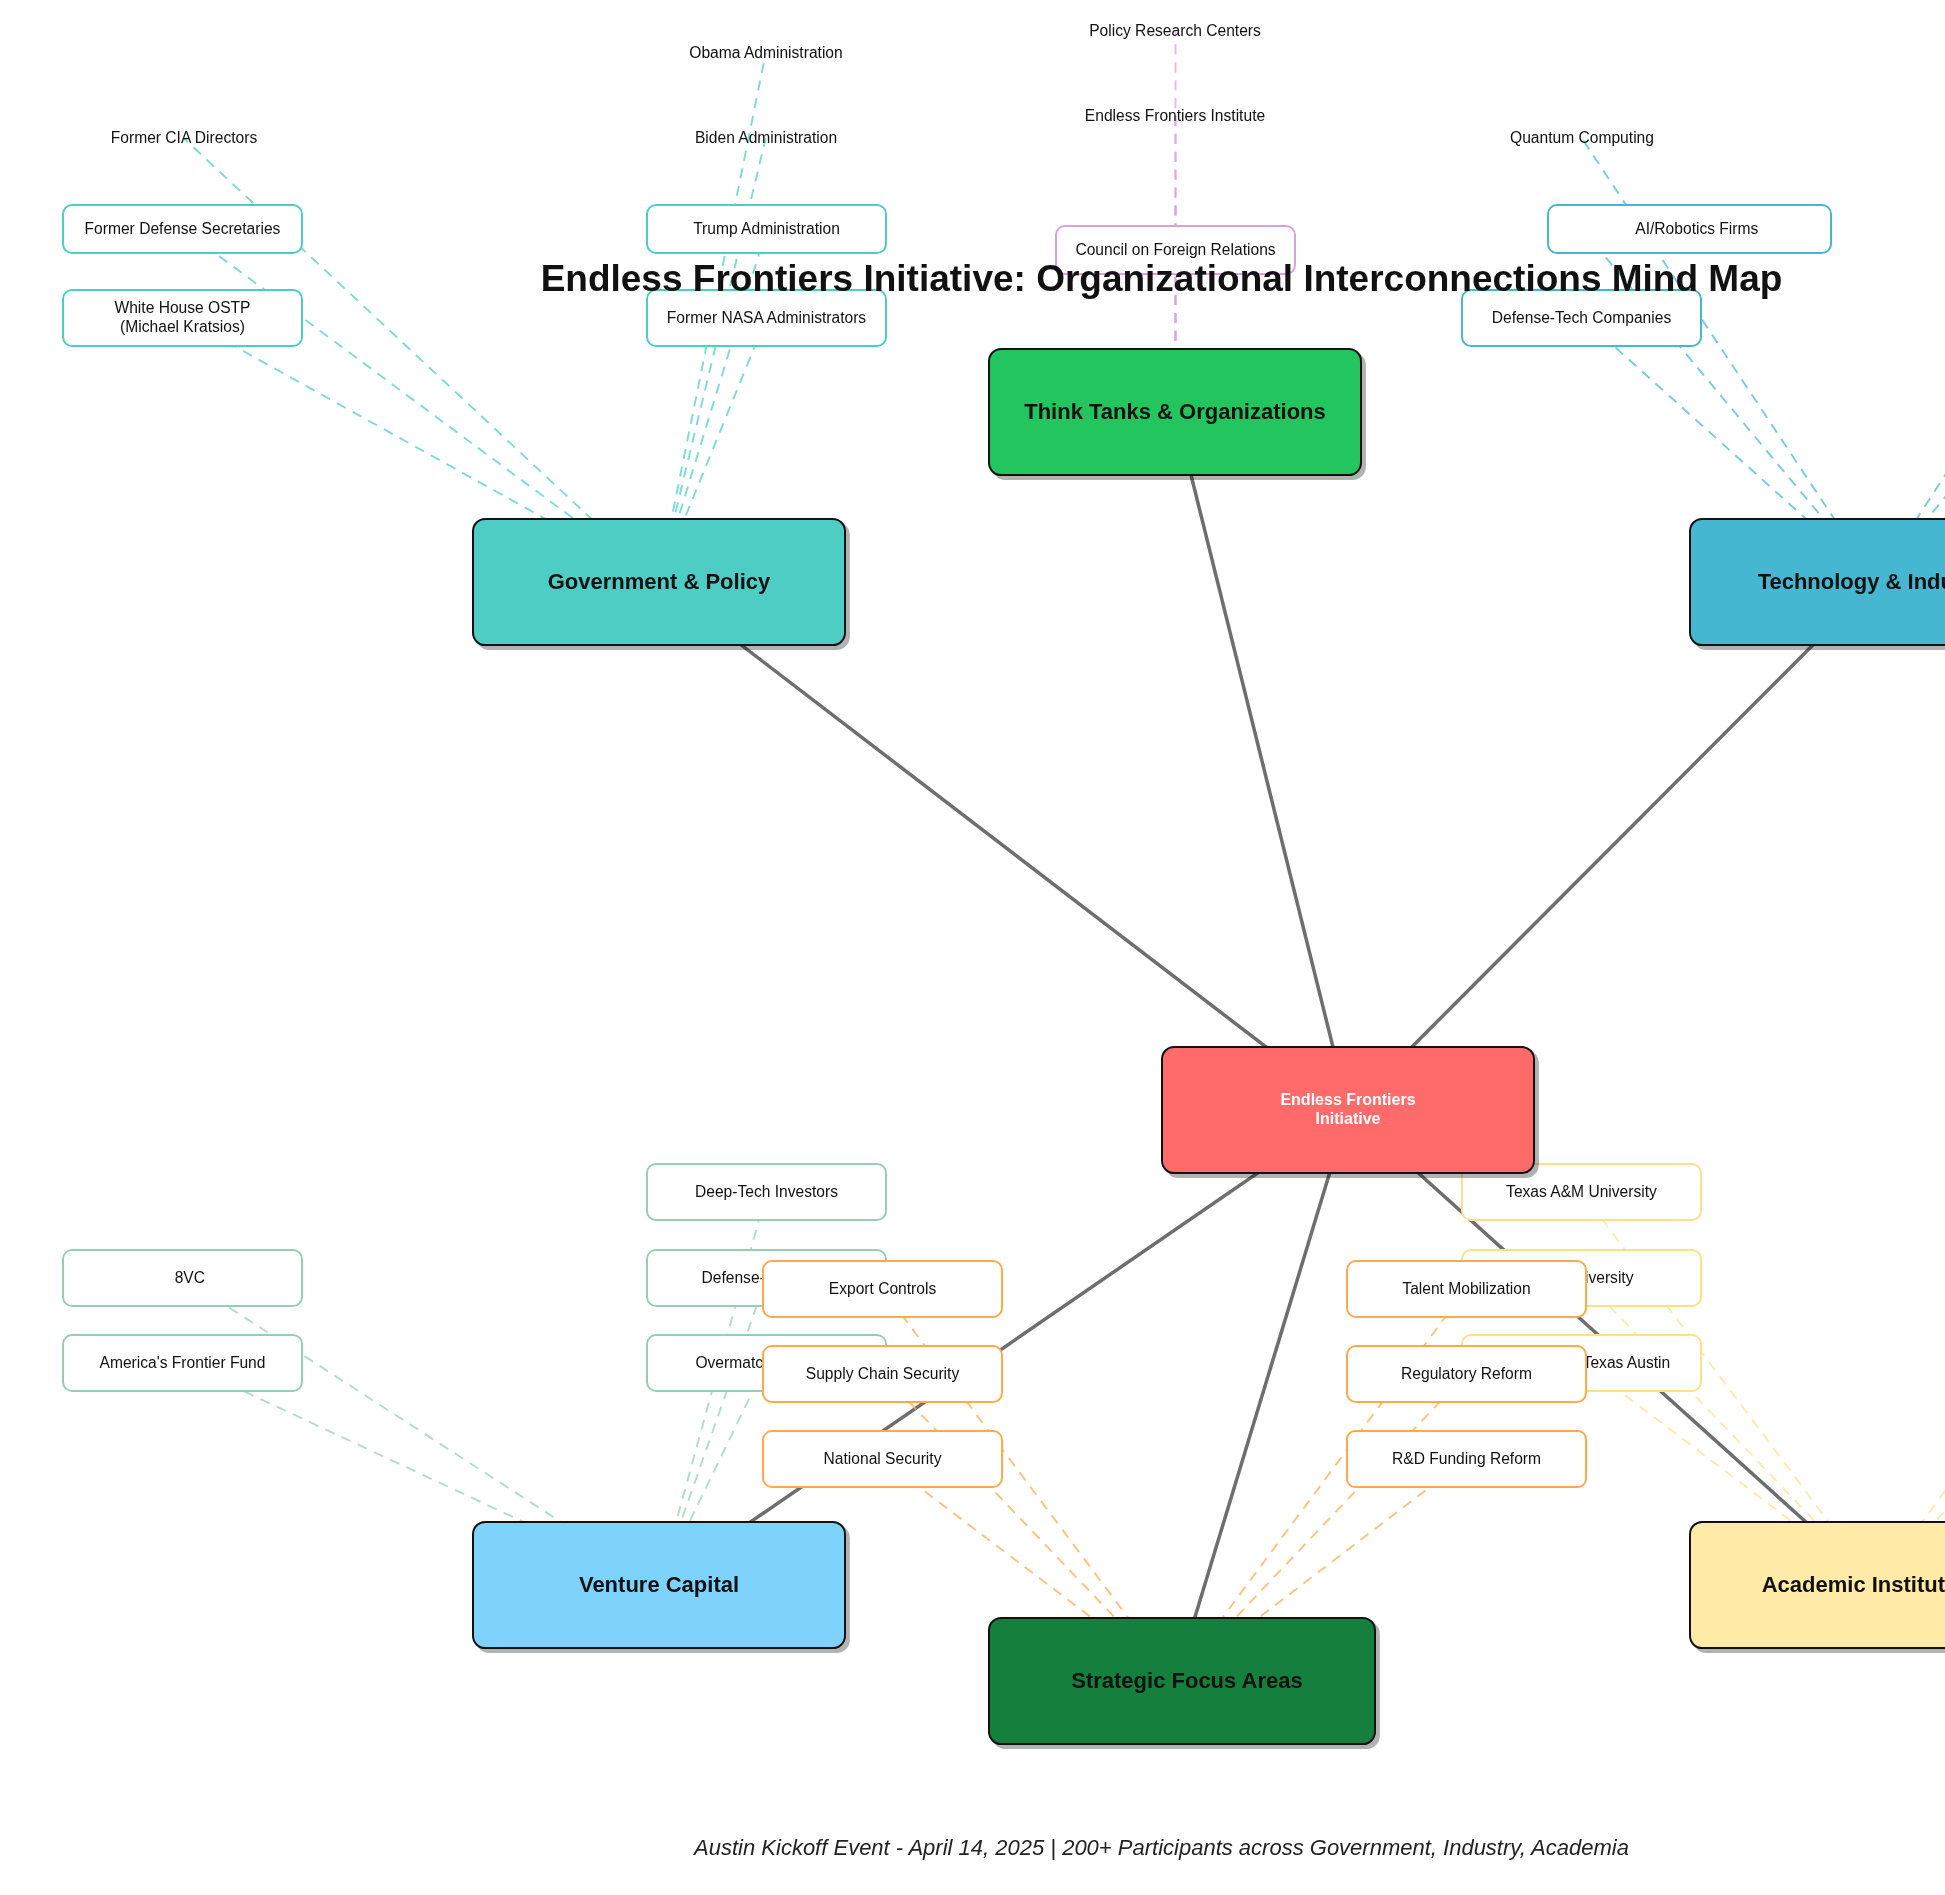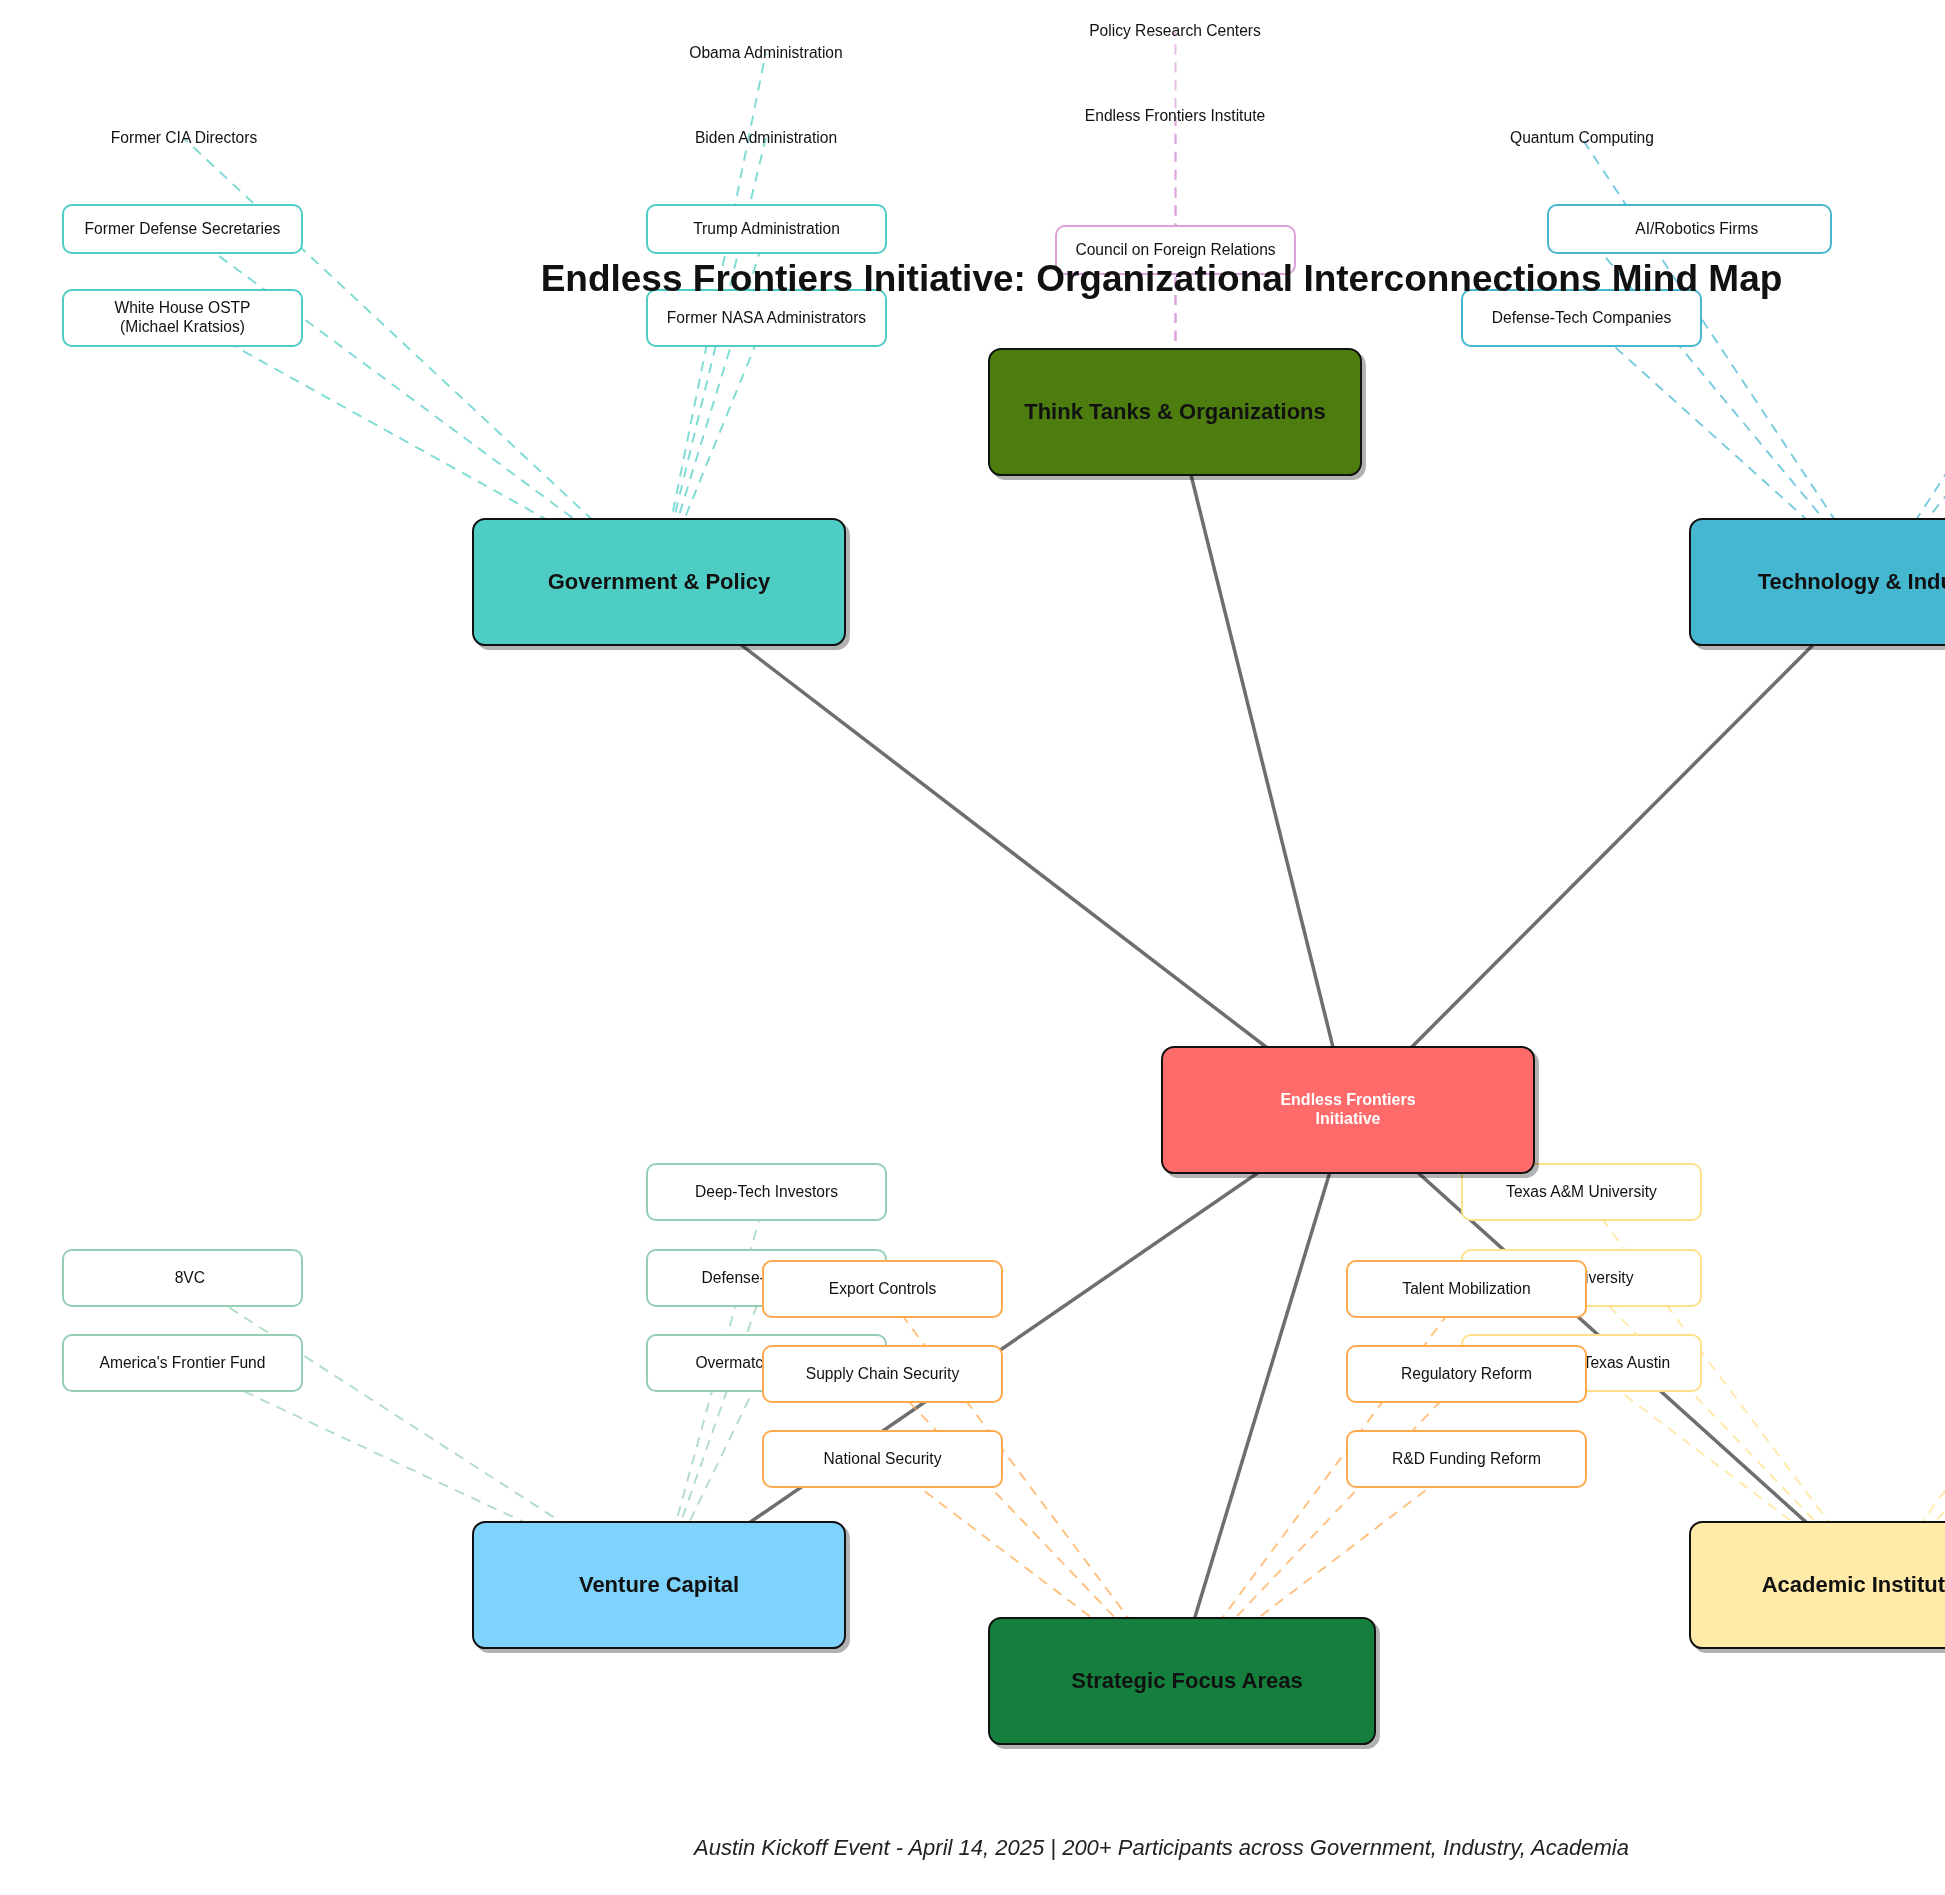--- a/index.html
+++ b/index.html
@@ -161,21 +161,21 @@
       <div class="hub" style="left: 1689px; top: 518px; width: 374px; height: 128px; background: rgb(69, 183, 209);">
         <span>Technology &amp; Industry</span>
       </div>
       <div class="floatlabel" style="left: 1582px; top: 138px;">Quantum Computing</div>
       <div class="leaf" style="left: 1547px; top: 204px; width: 285px; height: 50px; border-color: rgb(69, 183, 209); padding-left: 20px;">
         <span>AI/Robotics Firms</span>
       </div>
       <div class="leaf" style="left: 1461px; top: 289px; width: 241px; height: 58px; border-color: rgb(69, 183, 209);">
         <span>Defense-Tech Companies</span>
       </div>
-      <div class="hub" style="left: 988px; top: 348px; width: 374px; height: 128px; background: #4d7c0f;">
+      <div class="hub" style="left: 988px; top: 348px; width: 374px; height: 128px; background: #22c55e;">
         <span>Think Tanks &amp; Organizations</span>
       </div>
       <div class="floatlabel" style="left: 1175px; top: 31px;">Policy Research Centers</div>
       <div class="floatlabel" style="left: 1175px; top: 116px;">Endless Frontiers Institute</div>
       <div class="leaf" style="left: 1055px; top: 177px; width: 241px; height: 50px; border-color: rgb(221, 160, 221); margin-top: 48px;">
         <span>Council on Foreign Relations</span>
       </div>
       <div class="hub" style="left: 472px; top: 1521px; width: 374px; height: 128px; background: #7dd3fc;">
         <span>Venture Capital</span>
       </div>
@@ -217,21 +217,21 @@
       </div>
       <div class="leaf" style="left: 762px; top: 1345px; width: 241px; height: 58px; border-color: rgb(255, 169, 77);">
         <span>Supply Chain Security</span>
       </div>
       <div class="leaf" style="left: 1346px; top: 1345px; width: 241px; height: 58px; border-color: rgb(255, 169, 77);">
         <span>Regulatory Reform</span>
       </div>
       <div class="leaf" style="left: 762px; top: 1430px; width: 241px; height: 58px; border-color: rgb(255, 169, 77);">
         <span>National Security</span>
       </div>
-      <div class="leaf" style="left: 1346px; top: 1430px; width: 241px; height: 58px; border-color: rgb(255, 169, 77);">
+      <div class="leaf" style="left: 1346px; top: 1430px; width: 241px; height: 58px; border-color: rgb(255, 169, 77); border-radius: 9px;">
         <span>R&amp;D Funding Reform</span>
       </div>
     </div>
 
   <div class="footer">Austin Kickoff Event - April 14, 2025 | 200+ Participants across Government, Industry, Academia</div>
 
 </div>
 
 
 </body></html>

